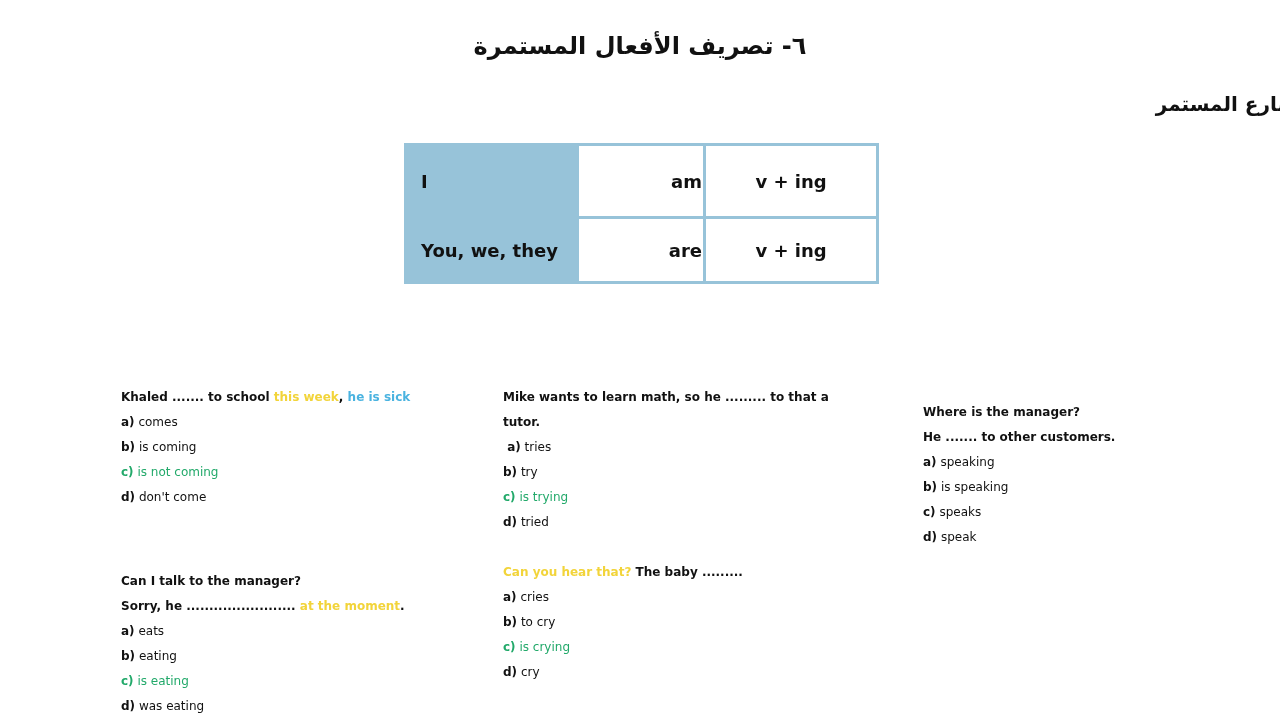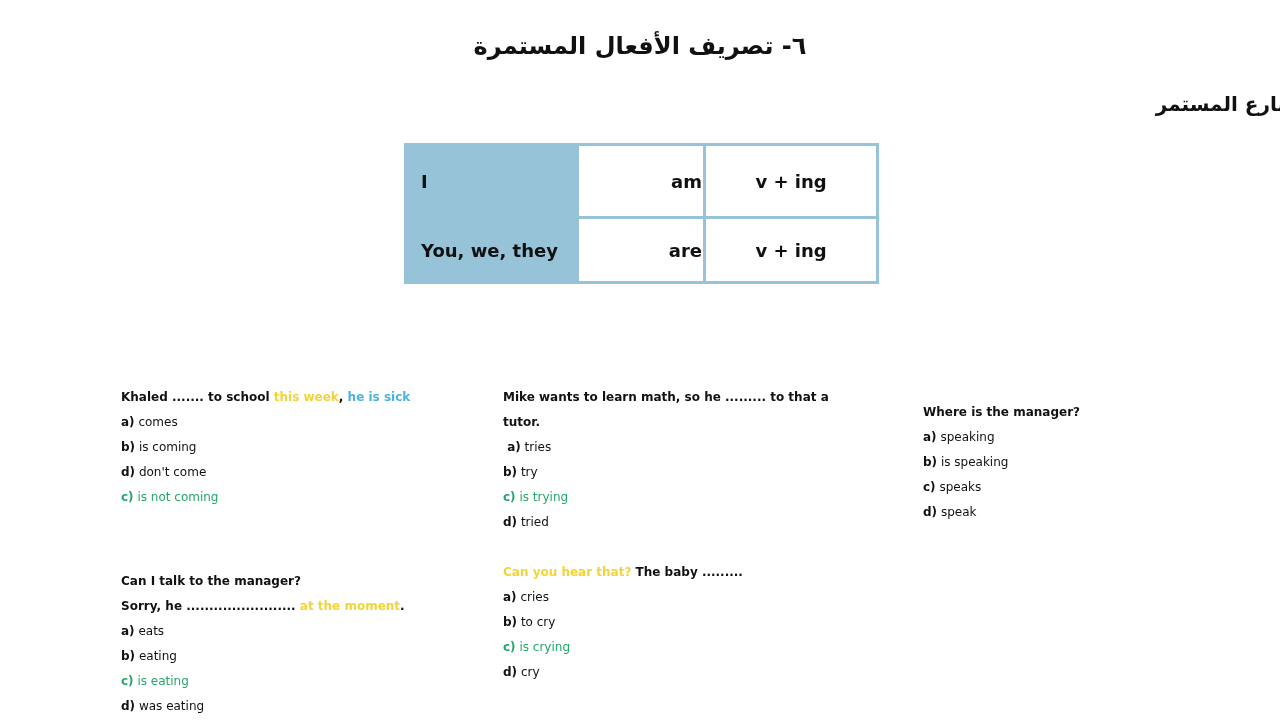--- a/index.html
+++ b/index.html
@@ -42,35 +42,36 @@
   </tr>
 </tbody>
   </table>
 
 <div class="q" style="left:121px; top:385px; width:370px;">
   <div class="stem">
     <span>Khaled  ....... to school </span><span class="yellow">this week</span><span>, </span><span class="blue">he is sick</span>
   </div>
   <div class="opt"><b>a)</b><span> comes</span></div>
   <div class="opt"><b>b)</b><span> is coming</span></div>
+  <div class="opt correct"><b>c)</b><span> is not coming</span></div>
   <div class="opt"><b>d)</b><span> don't come</span></div>
-  <div class="opt correct"><b>c)</b><span> is not coming</span></div>
 </div>
 
 <div class="q" style="left:503px; top:385px; width:390px;">
   <div class="stem">Mike wants to learn math, so he ......... to that a</div>
   <div class="stem">tutor.</div>
   <div class="opt" style="white-space:pre;"><b> a)</b><span> tries</span></div>
   <div class="opt"><b>b)</b><span> try</span></div>
   <div class="opt correct"><b>c)</b><span> is trying</span></div>
   <div class="opt"><b>d)</b><span> tried</span></div>
 </div>
 
 <div class="q" style="left:923px; top:400px; width:300px;">
   <div class="stem">Where is the manager?</div>
+  <div class="stem">He ....... to other customers.</div>
   <div class="opt"><b>a)</b><span> speaking</span></div>
   <div class="opt"><b>b)</b><span> is speaking</span></div>
   <div class="opt"><b>c)</b><span> speaks</span></div>
   <div class="opt"><b>d)</b><span> speak</span></div>
 </div>
 
 <div class="q" style="left:121px; top:541px; width:370px;margin-top:28px;">
   <div class="stem">Can I talk to the manager?</div>
   <div class="stem">
     <span>Sorry, he ........................ </span><span class="yellow">at the moment</span><span>.</span>

